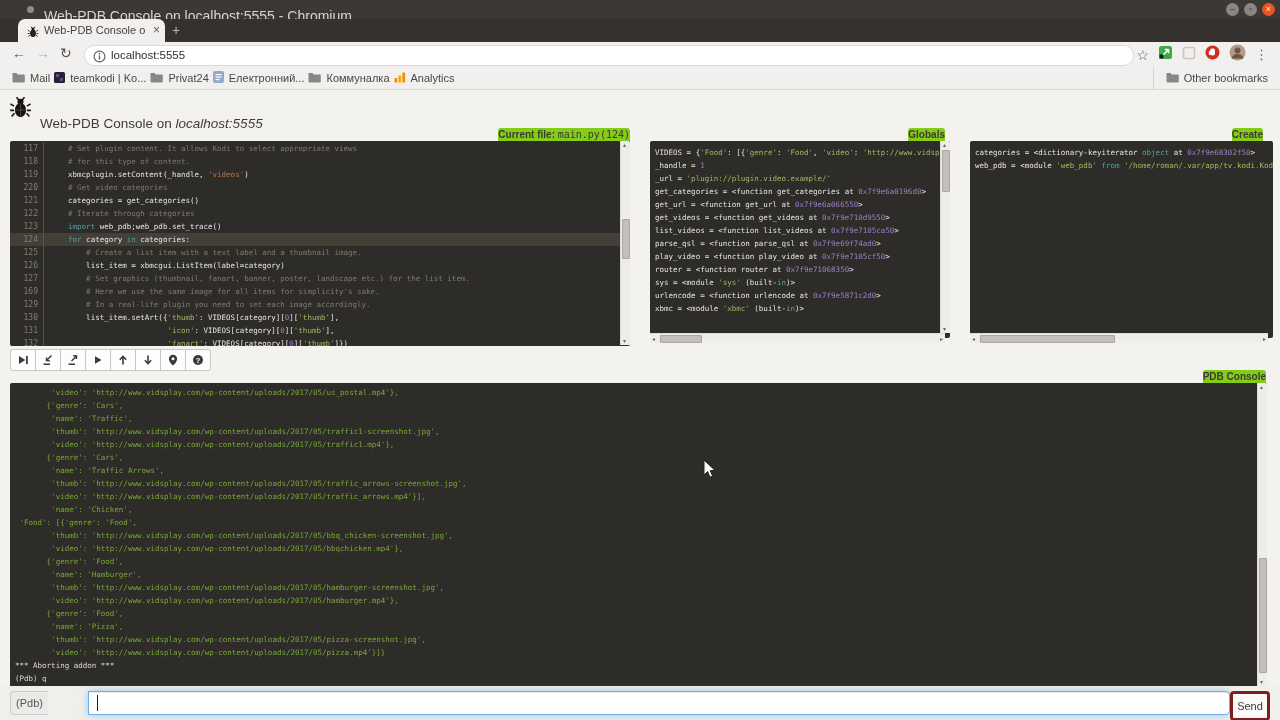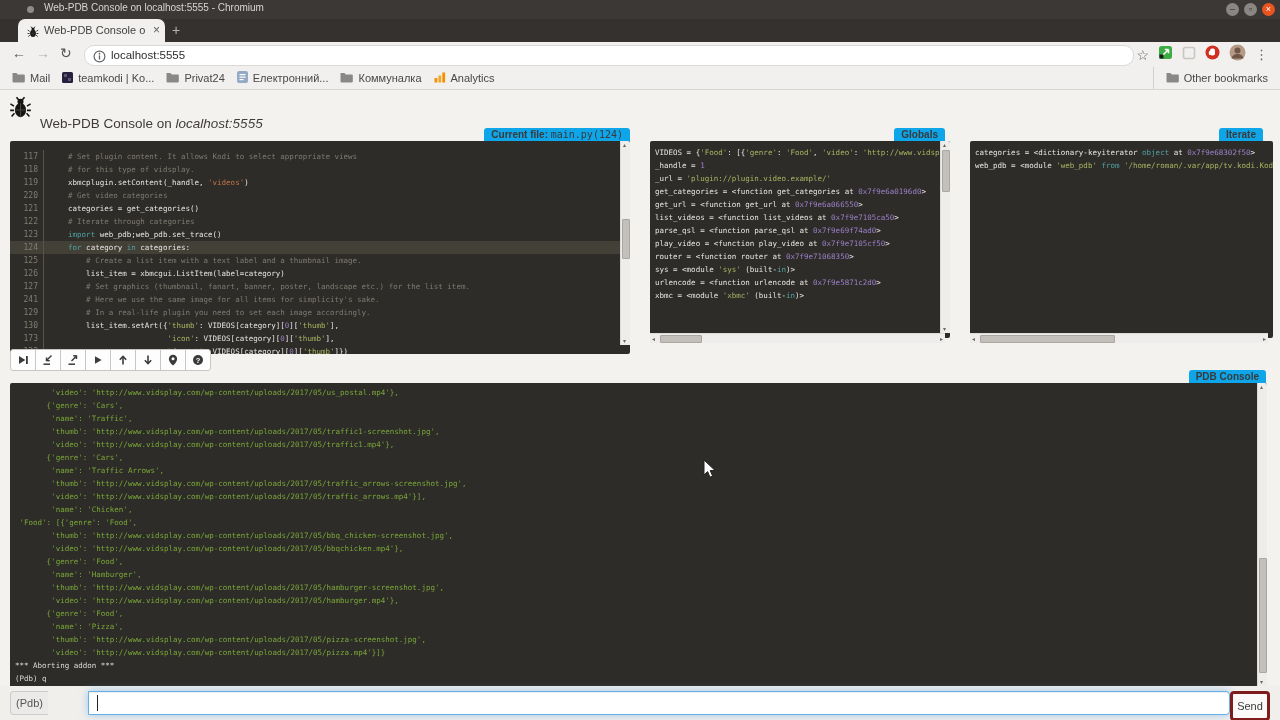--- a/index.html
+++ b/index.html
@@ -3,21 +3,21 @@
 <meta charset="utf-8">
 <style>
   html,body{margin:0;padding:0;background:#000;}
   .screen{position:relative;width:1280px;height:720px;overflow:hidden;
           font-family:"Liberation Sans",sans-serif;background:#f4f2ef;}
   .mono{font-family:"DejaVu Sans Mono",monospace;}
 
   
   .titlebar{position:absolute;left:0;top:0;width:1280px;height:19px;background:#3b3836;}
   .title-dot{position:absolute;left:27px;top:6px;width:7px;height:7px;border-radius:50%;background:#8f8b88;}
-  .titlebar-text{position:absolute;left:44px;top:2px;font-size:10px;color:#d8d5d2;}
+  .titlebar-text{position:absolute;left:44px;top:8px;font-size:14px;color:#d8d5d2;}
   .winbtns{position:absolute;right:5px;top:3px;display:flex;gap:5px;}
   .winbtn{width:13px;height:13px;border-radius:50%;background:#8a8683;color:#34302d;
           font-size:9px;line-height:12px;text-align:center;}
   .winbtn.close{background:#e9541f;color:#fff;}
 
   .tabstrip{position:absolute;left:0;top:19px;width:1280px;height:23px;background:#34312f;}
   .tab{position:absolute;left:18px;top:0;width:147px;height:23px;background:#f1f0ee;
        border-radius:7px 7px 0 0;}
   .tab-favicon{position:absolute;left:9px;top:5px;}
   .tab-title{position:absolute;left:26px;top:5px;width:102px;font-size:11px;color:#45423f;
@@ -29,36 +29,36 @@
   .navicon{position:absolute;top:3px;font-size:14px;color:#55524f;}
   .navicon.disabled{color:#b3b0ad;}
   .urlbar{position:absolute;left:84px;top:3px;width:1048px;height:19px;background:#fff;
           border:1px solid #dbd9d6;border-radius:10px;}
   .url-info{position:absolute;left:8px;top:3px;}
   .url-text{position:absolute;left:26px;top:3px;font-size:11.5px;color:#2f2f2f;}
   .ext-icons{position:absolute;right:12px;top:2px;display:flex;align-items:center;gap:9px;}
 
   .bookmarksbar{position:absolute;left:0;top:67px;width:1280px;height:23px;background:#f1f0ee;
                 border-bottom:1px solid #d9d7d4;box-sizing:border-box;}
-  .bm-items{position:absolute;left:12px;top:0;height:22px;display:flex;align-items:center;gap:12px;}
+  .bm-items{position:absolute;left:12px;top:0;height:22px;display:flex;align-items:center;gap:4px;}
   .bm-item{display:flex;align-items:center;gap:5px;font-size:11px;color:#4a4846;white-space:nowrap;}
   .other-bm{position:absolute;right:12px;top:0;height:22px;display:flex;align-items:center;gap:5px;
             font-size:11px;color:#4a4846;border-left:1px solid #d4d2cf;padding-left:12px;}
 
   
   .page-header-bug{position:absolute;left:9px;top:96px;}
   .page-title{position:absolute;left:40px;top:116px;font-size:13.5px;color:#3e3b39;}
   .page-title i{font-style:italic;}
 
   .panel{position:absolute;background:#2e2c28;border-radius:2px;overflow:hidden;}
-  .panel-tab{position:absolute;height:13px;background:#0ea5e9;border-radius:3px 3px 0 0;
-             font-size:10px;color:#3a3a3a;padding:1px 7px;line-height:12px;white-space:nowrap;}
+  .panel-tab{position:absolute;height:13px;background:#84cc16;border-radius:3px 3px 0 0;
+             font-size:10px;color:#3a3a3a;padding:1px 0;line-height:12px;white-space:nowrap;}
   .panel-tab b{font-weight:bold;}
 
-  .code-panel{left:10px;top:141px;width:620px;height:204px;padding-top:9px;}
+  .code-panel{left:10px;top:141px;width:620px;height:204px;padding-top:1px;}
   .code-line{display:flex;height:13px;line-height:13px;white-space:pre;}
   .code-line.current{background:#434037;}
   .lineno{flex:0 0 28px;text-align:right;padding-right:5px;border-right:1px solid #57544e;
           color:#807d75;font-size:8px;font-family:"DejaVu Sans Mono",monospace;}
   .code-text{padding-left:6px;font-size:7.5px;font-family:"DejaVu Sans Mono",monospace;}
 
   .globals-panel{left:650px;top:141px;width:295px;height:192px;padding:5px 0 0 5px;}
   .locals-panel{left:970px;top:141px;width:298px;height:192px;padding:5px 0 0 5px;}
   .var-line{height:13px;line-height:13px;white-space:pre;font-size:7.5px;
             font-family:"DejaVu Sans Mono",monospace;}
@@ -235,72 +235,73 @@
   <div class="page-title">
     <span>Web-PDB Console on </span><i>localhost:5555</i>
   </div>
 
   <div class="panel-tab" style="right:650px;top:128px;">
     <b>Current file:</b>&nbsp;<span class="mono">main.py(124)</span>
   </div>
   <div class="panel code-panel">
     <div id="code-lines">
         <div class="code-line"><span class="lineno">117</span><span class="code-text"><span class="tok-c">    # Set plugin content. It allows Kodi to select appropriate views</span></span></div>
-        <div class="code-line"><span class="lineno">118</span><span class="code-text"><span class="tok-c">    # for this type of vidsplay.</span></span></div>
+        <div class="code-line"><span class="lineno">118</span><span class="code-text"><span class="tok-c">    # for this type of content.</span></span></div>
         <div class="code-line"><span class="lineno">119</span><span class="code-text"><span class="tok-p">    xbmcplugin.setContent(_handle, </span><span class="tok-so">'videos'</span><span class="tok-p">)</span></span></div>
         <div class="code-line"><span class="lineno">220</span><span class="code-text"><span class="tok-c">    # Get video categories</span></span></div>
         <div class="code-line"><span class="lineno">121</span><span class="code-text"><span class="tok-p">    categories = get_categories()</span></span></div>
         <div class="code-line"><span class="lineno">122</span><span class="code-text"><span class="tok-c">    # Iterate through categories</span></span></div>
         <div class="code-line"><span class="lineno">123</span><span class="code-text"><span class="tok-p">    </span><span class="tok-k">import</span><span class="tok-p"> web_pdb;web_pdb.set_trace()</span></span></div>
         <div class="code-line current"><span class="lineno">124</span><span class="code-text"><span class="tok-p">    </span><span class="tok-k">for</span><span class="tok-p"> category </span><span class="tok-k">in</span><span class="tok-p"> categories:</span></span></div>
         <div class="code-line"><span class="lineno">125</span><span class="code-text"><span class="tok-c">        # Create a list item with a text label and a thumbnail image.</span></span></div>
         <div class="code-line"><span class="lineno">126</span><span class="code-text"><span class="tok-p">        list_item = xbmcgui.ListItem(label=category)</span></span></div>
         <div class="code-line"><span class="lineno">127</span><span class="code-text"><span class="tok-c">        # Set graphics (thumbnail, fanart, banner, poster, landscape etc.) for the list item.</span></span></div>
-        <div class="code-line"><span class="lineno">241</span><span class="code-text"><span class="tok-c">        # Here we use the same image for all items for simplicity's sake.</span></span></div>
+        <div class="code-line"><span class="lineno">169</span><span class="code-text"><span class="tok-c">        # Here we use the same image for all items for simplicity's sake.</span></span></div>
         <div class="code-line"><span class="lineno">129</span><span class="code-text"><span class="tok-c">        # In a real-life plugin you need to set each image accordingly.</span></span></div>
         <div class="code-line"><span class="lineno">130</span><span class="code-text"><span class="tok-p">        list_item.setArt({</span><span class="tok-s">'thumb'</span><span class="tok-p">: VIDEOS[category][</span><span class="tok-n">0</span><span class="tok-p">][</span><span class="tok-s">'thumb'</span><span class="tok-p">],</span></span></div>
-        <div class="code-line"><span class="lineno">173</span><span class="code-text"><span class="tok-p">                          </span><span class="tok-s">'icon'</span><span class="tok-p">: VIDEOS[category][</span><span class="tok-n">0</span><span class="tok-p">][</span><span class="tok-s">'thumb'</span><span class="tok-p">],</span></span></div>
+        <div class="code-line"><span class="lineno">131</span><span class="code-text"><span class="tok-p">                          </span><span class="tok-s">'icon'</span><span class="tok-p">: VIDEOS[category][</span><span class="tok-n">0</span><span class="tok-p">][</span><span class="tok-s">'thumb'</span><span class="tok-p">],</span></span></div>
         <div class="code-line"><span class="lineno">132</span><span class="code-text"><span class="tok-p">                          </span><span class="tok-s">'fanart'</span><span class="tok-p">: VIDEOS[category][</span><span class="tok-n">0</span><span class="tok-p">][</span><span class="tok-s">'thumb'</span><span class="tok-p">]})</span></span></div>
       </div>
     <div class="sb-v" style="right:0;top:0;height:204px;">
       <span class="sb-arrow" style="top:1px;left:2px;">▴</span>
       <div class="sb-thumb" style="left:1px;width:8px;top:78px;height:40px;"></div>
       <span class="sb-arrow" style="bottom:1px;left:2px;">▾</span>
     </div>
   </div>
 
   <div class="panel-tab" style="right:335px;top:128px;"><b>Globals</b></div>
   <div class="panel globals-panel">
     <div id="globals-lines">
         <div class="var-line"><span class="tok-p">VIDEOS = {</span><span class="tok-s">'Food'</span><span class="tok-p">: [{</span><span class="tok-s">'genre'</span><span class="tok-p">: </span><span class="tok-s">'Food'</span><span class="tok-p">, </span><span class="tok-s">'video'</span><span class="tok-p">: </span><span class="tok-s">'http://www.vidspla</span></div>
         <div class="var-line"><span class="tok-p">_handle = </span><span class="tok-n">1</span></div>
         <div class="var-line"><span class="tok-p">_url = </span><span class="tok-s">'plugin://plugin.video.example/'</span></div>
         <div class="var-line"><span class="tok-p">get_categories = &lt;function get_categories at </span><span class="tok-n">0x7f9e6a0196d0</span><span class="tok-p">&gt;</span></div>
         <div class="var-line"><span class="tok-p">get_url = &lt;function get_url at </span><span class="tok-n">0x7f9e6a066550</span><span class="tok-p">&gt;</span></div>
+        <div class="var-line"><span class="tok-p">get_videos = &lt;function get_videos at </span><span class="tok-n">0x7f9e710d9550</span><span class="tok-p">&gt;</span></div>
         <div class="var-line"><span class="tok-p">list_videos = &lt;function list_videos at </span><span class="tok-n">0x7f9e7105ca50</span><span class="tok-p">&gt;</span></div>
         <div class="var-line"><span class="tok-p">parse_qsl = &lt;function parse_qsl at </span><span class="tok-n">0x7f9e69f74ad0</span><span class="tok-p">&gt;</span></div>
         <div class="var-line"><span class="tok-p">play_video = &lt;function play_video at </span><span class="tok-n">0x7f9e7105cf50</span><span class="tok-p">&gt;</span></div>
         <div class="var-line"><span class="tok-p">router = &lt;function router at </span><span class="tok-n">0x7f9e71068350</span><span class="tok-p">&gt;</span></div>
         <div class="var-line"><span class="tok-p">sys = &lt;module </span><span class="tok-s">'sys'</span><span class="tok-p"> (built-</span><span class="tok-k">in</span><span class="tok-p">)&gt;</span></div>
         <div class="var-line"><span class="tok-p">urlencode = &lt;function urlencode at </span><span class="tok-n">0x7f9e5871c2d0</span><span class="tok-p">&gt;</span></div>
         <div class="var-line"><span class="tok-p">xbmc = &lt;module </span><span class="tok-s">'xbmc'</span><span class="tok-p"> (built-</span><span class="tok-k">in</span><span class="tok-p">)&gt;</span></div>
       </div>
     <div class="sb-v" style="right:0;top:0;height:192px;">
       <span class="sb-arrow" style="top:1px;left:2px;">▴</span>
       <div class="sb-thumb" style="left:1px;width:8px;top:9px;height:42px;"></div>
       <span class="sb-arrow" style="bottom:1px;left:2px;">▾</span>
     </div>
   </div>
   <div class="sb-h" style="left:650px;top:333px;width:295px;">
     <span class="sb-arrow" style="left:2px;top:2px;">◂</span>
     <div class="sb-thumb" style="top:1px;height:8px;left:10px;width:42px;"></div>
     <span class="sb-arrow" style="right:2px;top:2px;">▸</span>
   </div>
 
-  <div class="panel-tab" style="right:17px;top:128px;"><b>Iterate</b></div>
+  <div class="panel-tab" style="right:17px;top:128px;"><b>Create</b></div>
   <div class="panel locals-panel">
     <div id="locals-lines">
         <div class="var-line"><span class="tok-p">categories = &lt;dictionary-keyiterator </span><span class="tok-k">object</span><span class="tok-p"> at </span><span class="tok-n">0x7f9e68302f50</span><span class="tok-p">&gt;</span></div>
         <div class="var-line"><span class="tok-p">web_pdb = &lt;module </span><span class="tok-s">'web_pdb'</span><span class="tok-p"> </span><span class="tok-k">from</span><span class="tok-p"> </span><span class="tok-s">'/home/roman/.var/app/tv.kodi.Kodi</span></div>
       </div>
   </div>
   <div class="sb-h" style="left:970px;top:333px;width:298px;">
     <span class="sb-arrow" style="left:2px;top:2px;">◂</span>
     <div class="sb-thumb" style="top:1px;height:8px;left:10px;width:135px;"></div>
     <span class="sb-arrow" style="right:2px;top:2px;">▸</span>

